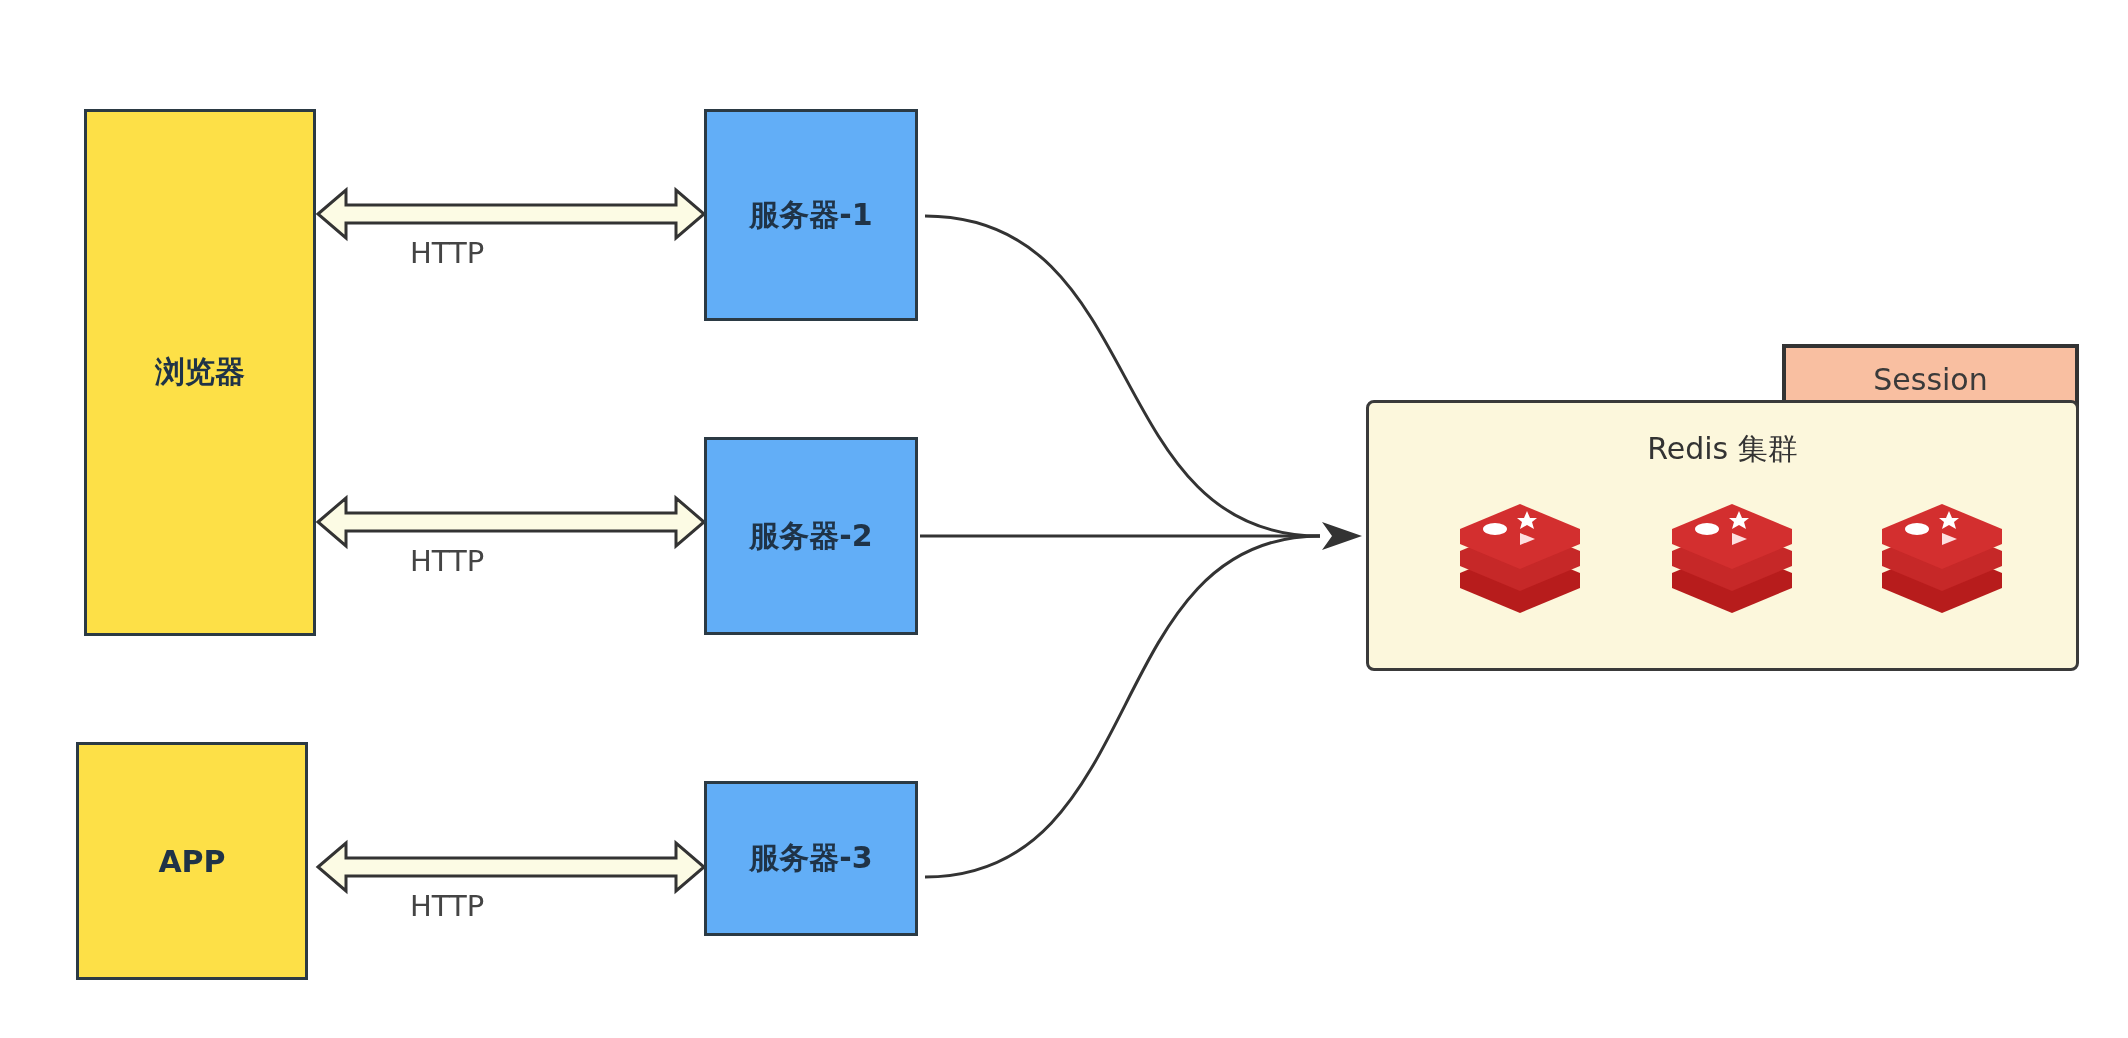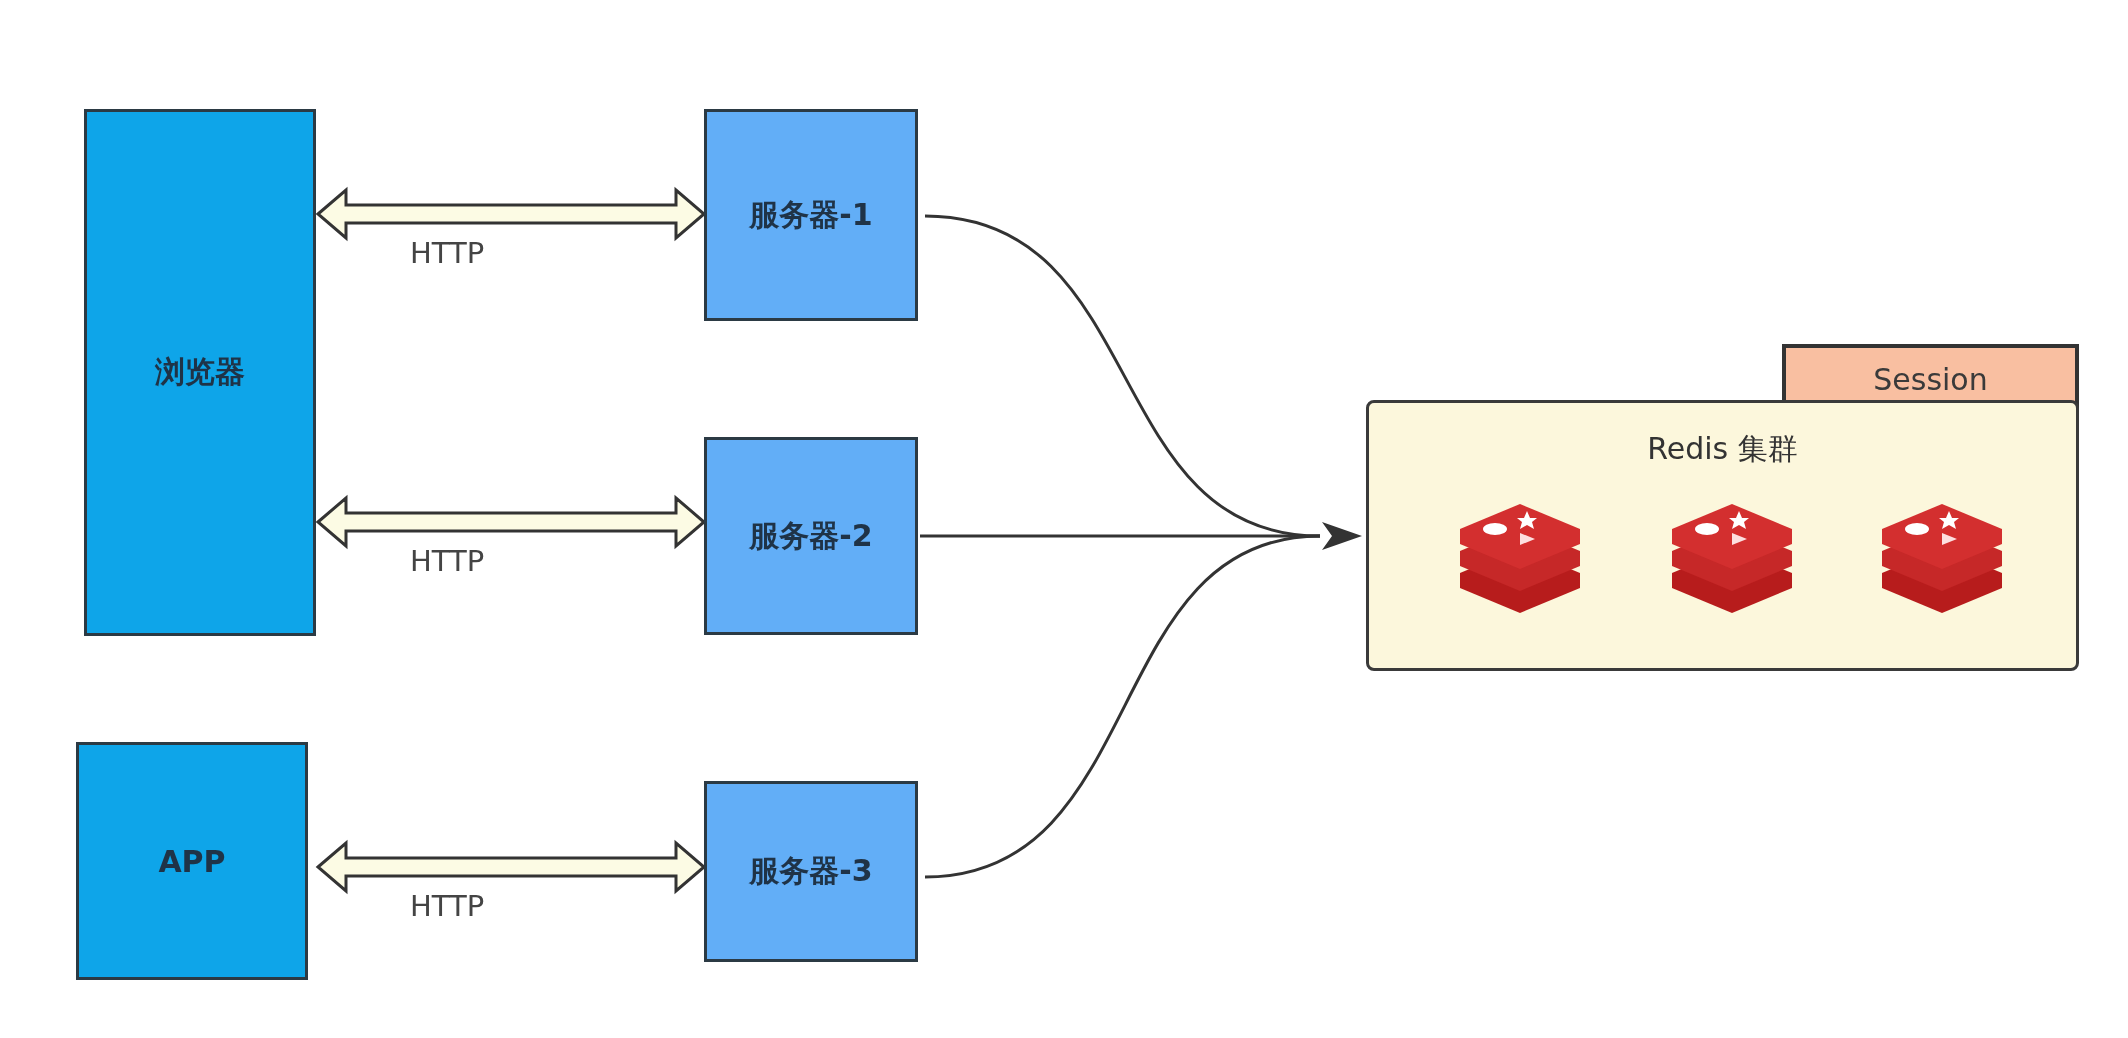--- a/index.html
+++ b/index.html
@@ -1,26 +1,26 @@
 <!DOCTYPE html>
 <html><head>
 <meta charset="utf-8">
 <style>
   html, body { margin:0; padding:0; background:#ffffff; }
   body { width:2128px; height:1038px; position:relative; overflow:hidden;
          font-family:"DejaVu Sans","Liberation Sans",sans-serif; }
   .box { position:absolute; box-sizing:border-box; border:3px solid #2b3a44; border-radius:0;
          display:flex; align-items:center; justify-content:center; font-weight:bold; color:#1f3347; font-size:30px; }
-  .client { background:#0ea5e9; }
+  .client { background:#fde047; }
   .server { background:#62aef7; }
   #browser { left:84px; top:109px; width:232px; height:527px; }
   #app { left:76px; top:742px; width:232px; height:238px; }
   #s1 { left:704px; top:109px; width:214px; height:212px; }
   #s2 { left:704px; top:437px; width:214px; height:198px; }
-  #s3 { left:704px; top:781px; width:214px; height:181px; }
+  #s3 { left:704px; top:781px; width:214px; height:155px; }
   #redis { position:absolute; left:1366px; top:400px; width:713px; height:271px; box-sizing:border-box;
            background:#fcf7dc; border:3px solid #3a3a3a; border-radius:8px;padding-left:36px; }
   #redis-title { position:absolute; left:0; right:0; top:26px; text-align:center; font-size:30px; color:#333; }
   #session { position:absolute; left:1782px; top:308px; width:297px; height:71px; box-sizing:border-box;
              background:#f9bfa1; border:4px solid #333; display:flex; align-items:center; justify-content:center;
              font-size:30px; color:#3a3a3a;margin-top:36px; }
   .http { position:absolute; font-size:29px; color:#444; width:200px; text-align:left; }
   svg#lines { position:absolute; left:0; top:0; }
   .cube { position:absolute; width:130px; height:110px; top:100px; }
 </style>

